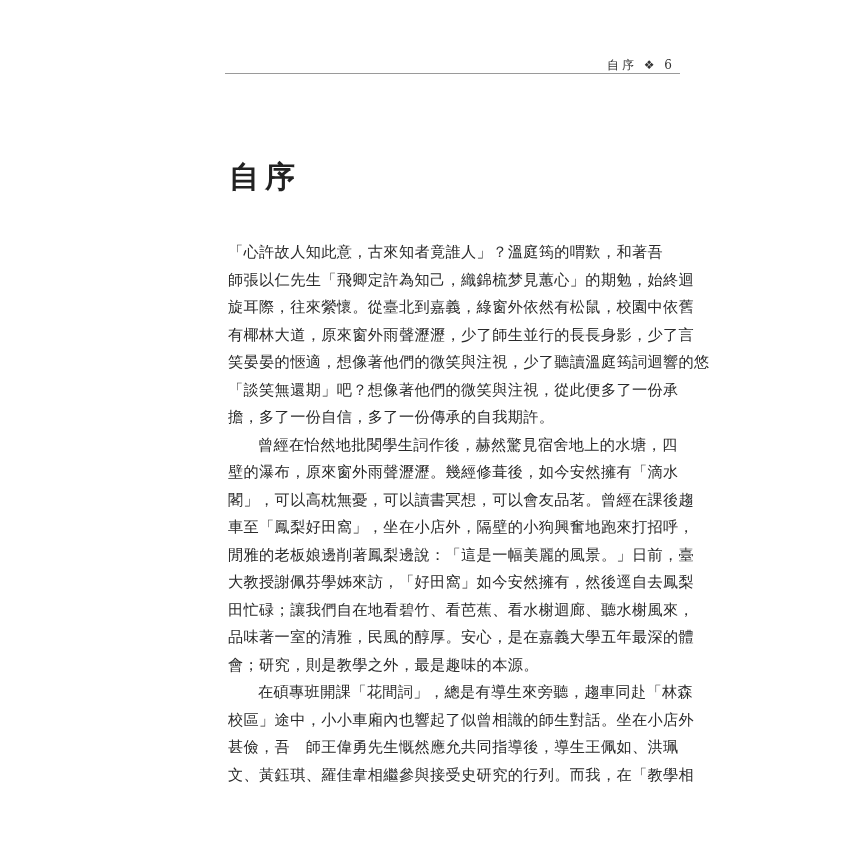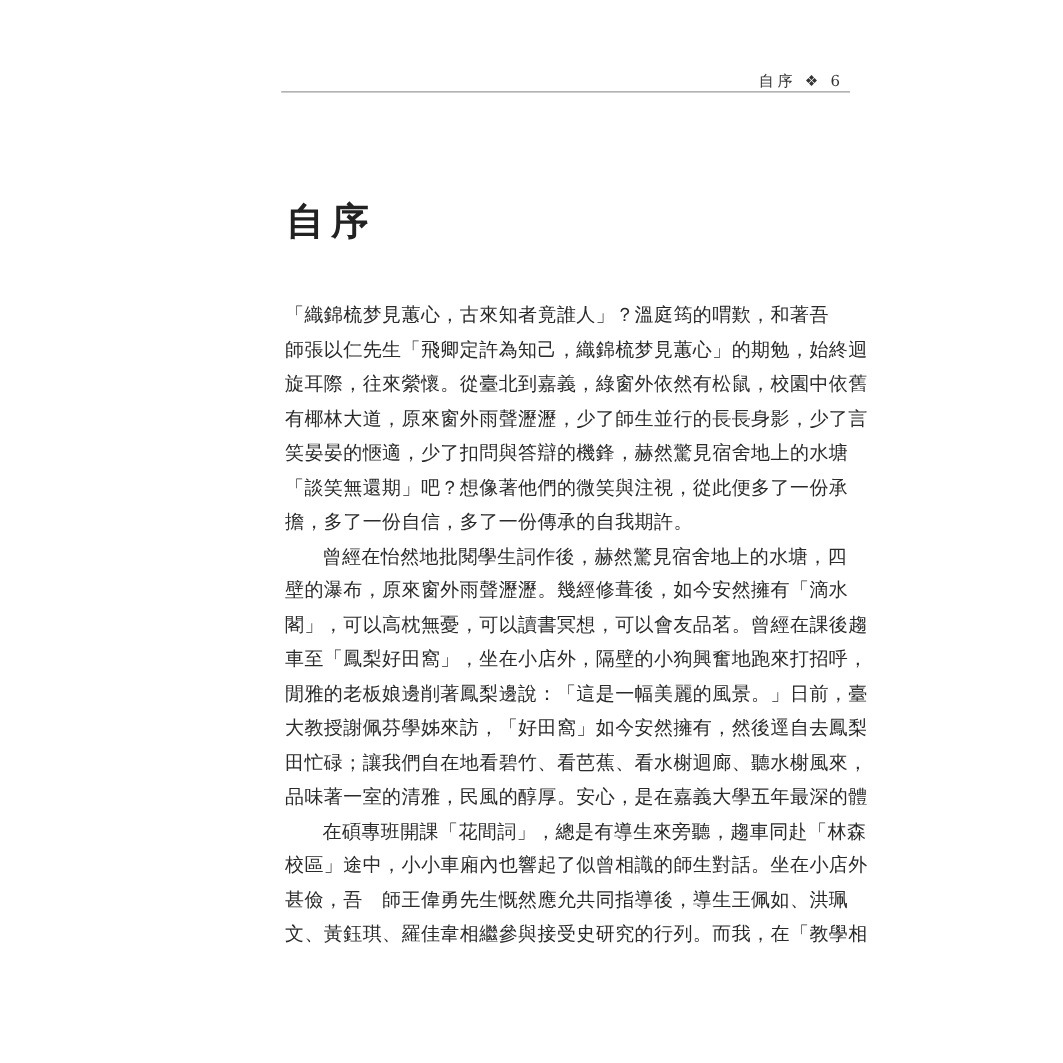--- a/index.html
+++ b/index.html
@@ -14,32 +14,33 @@
 </style>
 </head>
 <body>
 
 <div class="running-head">自序 ❖ 6</div>
 <div class="header-rule"></div>
 
 <h1 class="chapter-title">自序</h1>
 
 <div class="body-text">
-  <div class="line">「織錦梳梦見蕙心，古來知者竟誰人」？溫庭筠的喟歎，和著吾</div>
+  <div class="line">「心許故人知此意，古來知者竟誰人」？溫庭筠的喟歎，和著吾</div>
   <div class="line">師張以仁先生「飛卿定許為知己，織錦梳梦見蕙心」的期勉，始終迴</div>
   <div class="line">旋耳際，往來縈懷。從臺北到嘉義，綠窗外依然有松鼠，校園中依舊</div>
   <div class="line">有椰林大道，原來窗外雨聲瀝瀝，少了師生並行的長長身影，少了言</div>
-  <div class="line">笑晏晏的愜適，少了扣問與答辯的機鋒，赫然驚見宿舍地上的水塘</div>
+  <div class="line">笑晏晏的愜適，想像著他們的微笑與注視，少了聽讀溫庭筠詞迴響的悠</div>
   <div class="line">「談笑無還期」吧？想像著他們的微笑與注視，從此便多了一份承</div>
   <div class="line">擔，多了一份自信，多了一份傳承的自我期許。</div>
   <div class="line indent">曾經在怡然地批閱學生詞作後，赫然驚見宿舍地上的水塘，四</div>
   <div class="line">壁的瀑布，原來窗外雨聲瀝瀝。幾經修葺後，如今安然擁有「滴水</div>
   <div class="line">閣」，可以高枕無憂，可以讀書冥想，可以會友品茗。曾經在課後趨</div>
   <div class="line">車至「鳳梨好田窩」，坐在小店外，隔壁的小狗興奮地跑來打招呼，</div>
   <div class="line">閒雅的老板娘邊削著鳳梨邊說：「這是一幅美麗的風景。」日前，臺</div>
   <div class="line">大教授謝佩芬學姊來訪，「好田窩」如今安然擁有，然後逕自去鳳梨</div>
   <div class="line">田忙碌；讓我們自在地看碧竹、看芭蕉、看水榭迴廊、聽水榭風來，</div>
   <div class="line">品味著一室的清雅，民風的醇厚。安心，是在嘉義大學五年最深的體</div>
+  <div class="line">會；研究，則是教學之外，最是趣味的本源。</div>
   <div class="line indent">在碩專班開課「花間詞」，總是有導生來旁聽，趨車同赴「林森</div>
   <div class="line">校區」途中，小小車廂內也響起了似曾相識的師生對話。坐在小店外</div>
   <div class="line">甚儉，吾　師王偉勇先生慨然應允共同指導後，導生王佩如、洪珮</div>
   <div class="line">文、黃鈺琪、羅佳韋相繼參與接受史研究的行列。而我，在「教學相</div>
 </div>
 
 </body></html>

